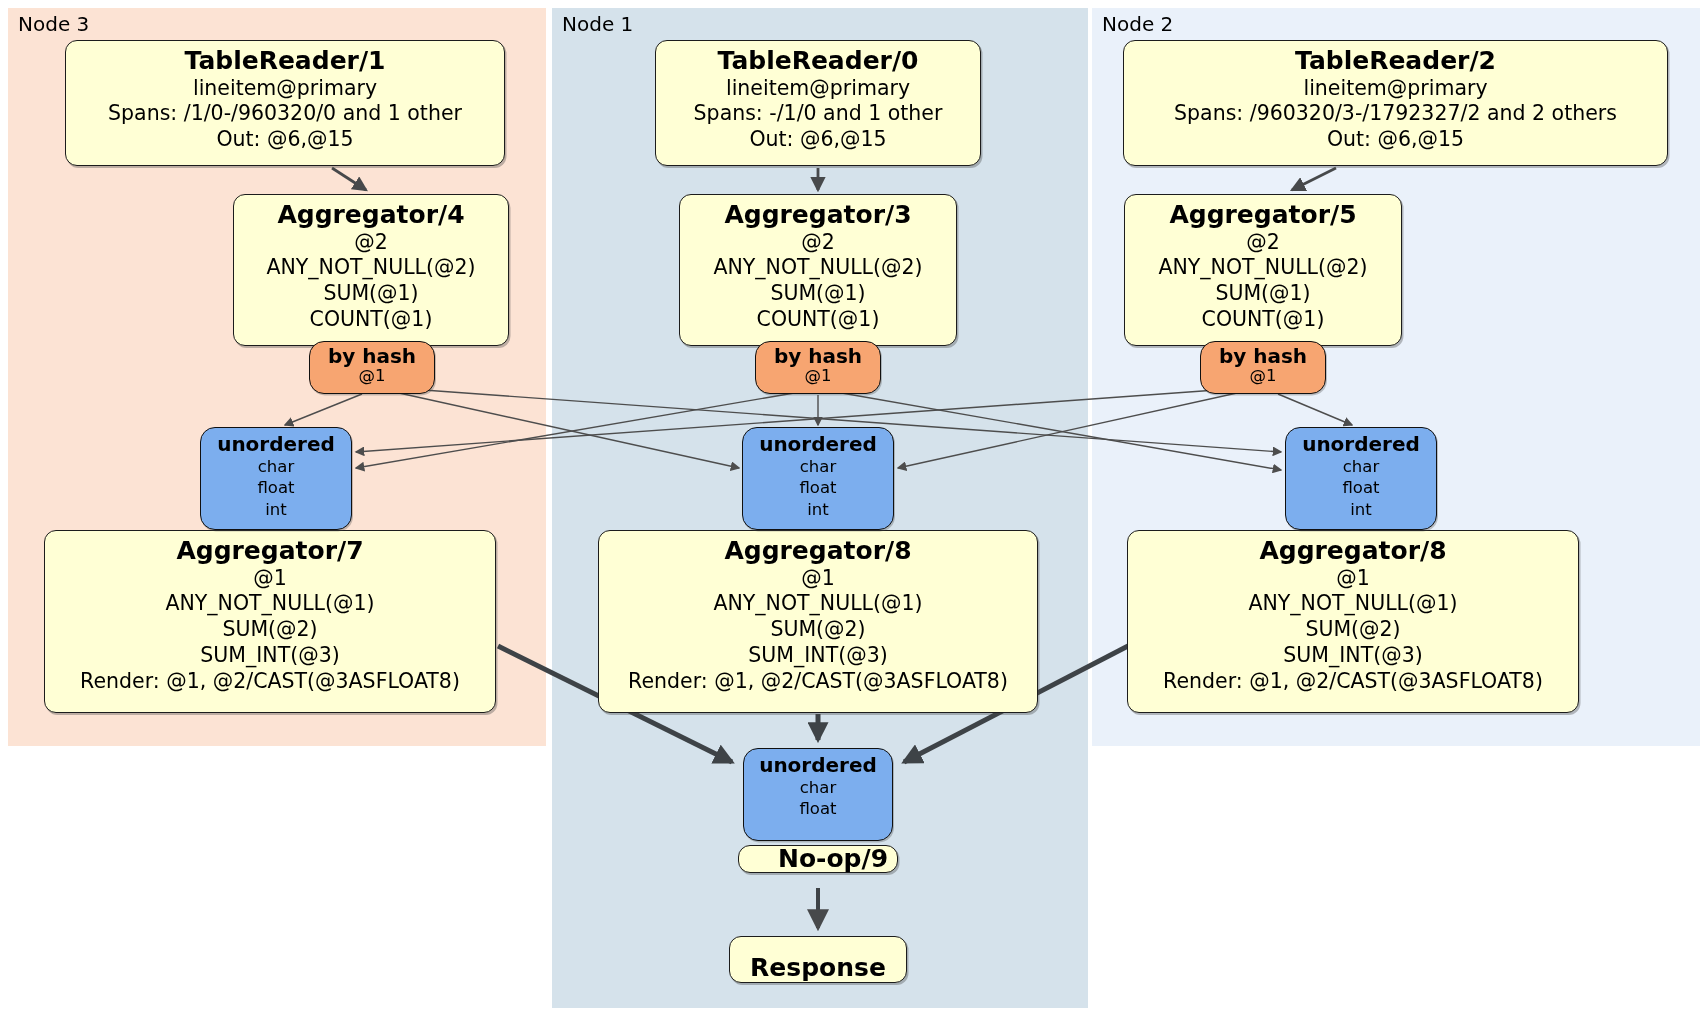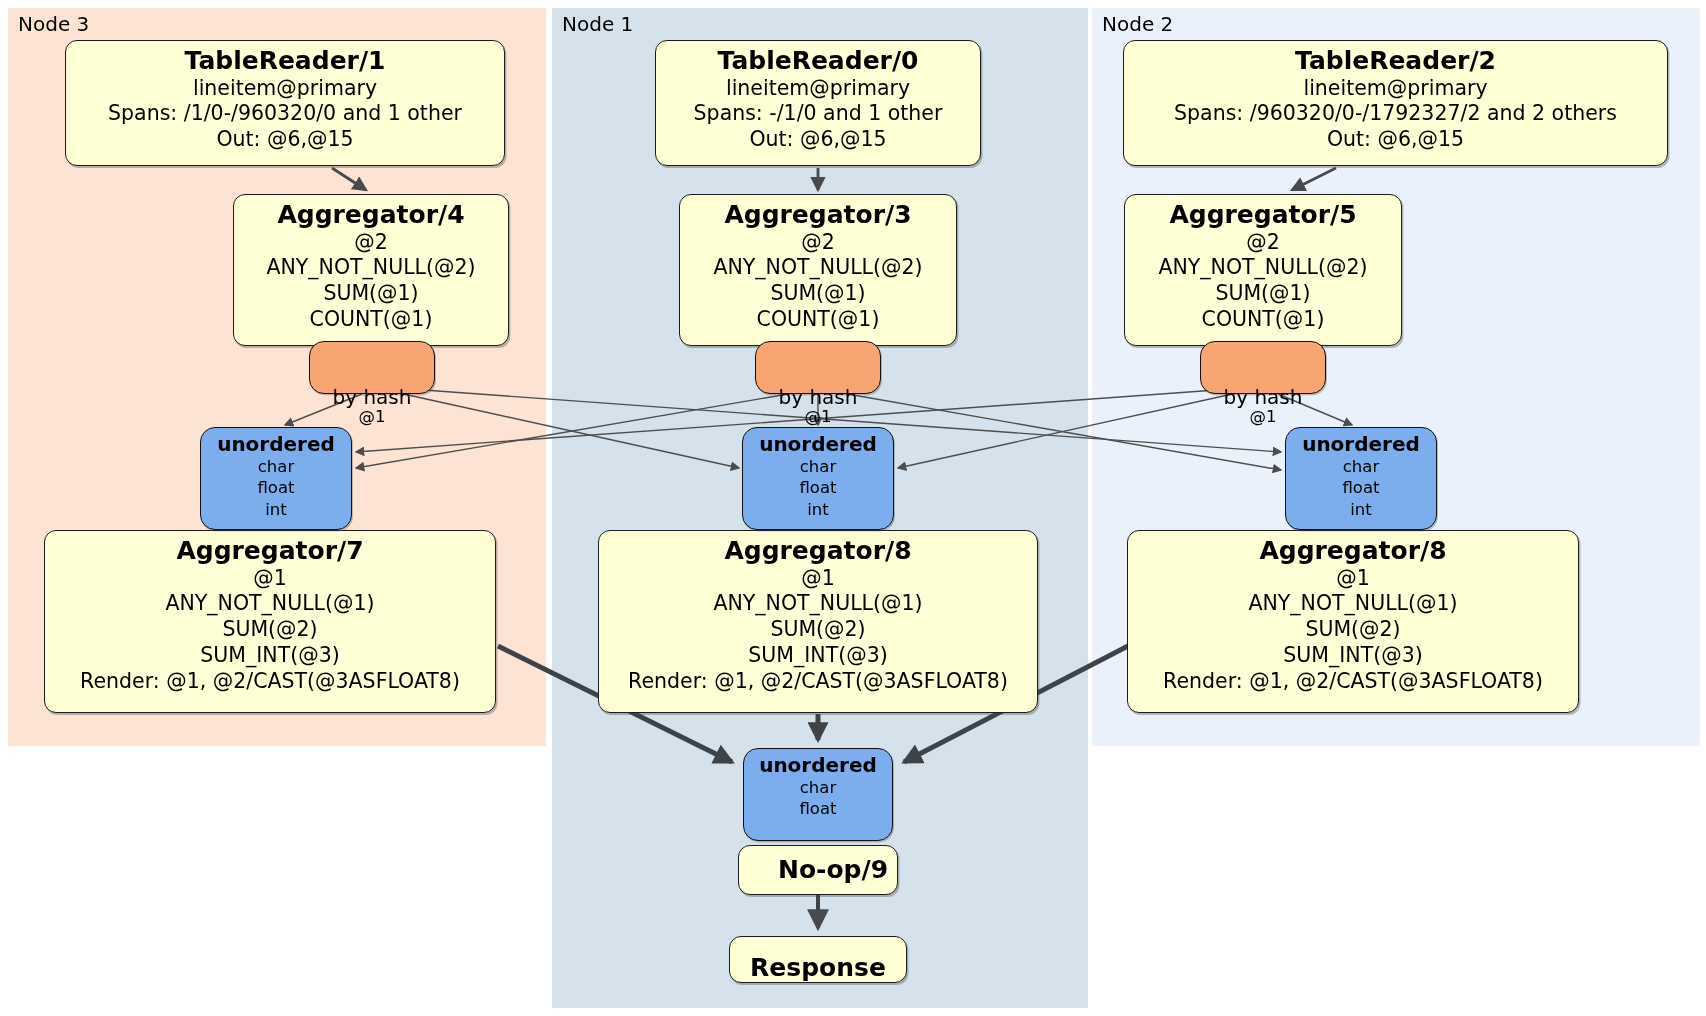--- a/index.html
+++ b/index.html
@@ -15,21 +15,21 @@
     box-shadow:1.5px 2px 0 rgba(70,70,70,0.35);
     text-align:center; z-index:3; box-sizing:border-box; padding-top:5px;
   }
   .op-title { font-size:25px; font-weight:bold; line-height:1.18; }
   .op-line  { font-size:20.5px; line-height:1.26; }
   .router {
     position:absolute; background:#f7a571; border:1.6px solid #101010; border-radius:15px;
     text-align:center; z-index:4; box-sizing:border-box; padding-top:3px;
     box-shadow:1px 1.5px 0 rgba(70,70,70,0.3);
   }
-  .router .r-title { font-size:20px; font-weight:normal; line-height:1.12;margin-top:41px; }
+  .router .r-title { font-size:20px; font-weight:bold; line-height:1.12; }
   .router .r-line  { font-size:16.5px; line-height:1.1; }
   .sync {
     position:absolute; background:#7caeee; border:1.6px solid #101010; border-radius:15px;
     text-align:center; z-index:4; box-sizing:border-box; padding-top:4px;
     box-shadow:1px 1.5px 0 rgba(70,70,70,0.3);
   }
   .sync .r-title { font-size:20px; font-weight:bold; line-height:1.2; }
   .sync .r-line  { font-size:16.5px; line-height:1.3; }
   .mini { display:flex; align-items:center; justify-content:center; padding-top:0; }
   .mini .op-title { font-size:25px; }
@@ -143,31 +143,31 @@
     <div class="op-line">ANY_NOT_NULL(@1)</div>
     <div class="op-line">SUM(@2)</div>
     <div class="op-line">SUM_INT(@3)</div>
     <div class="op-line">Render: @1, @2/CAST(@3ASFLOAT8)</div>
   </div>
   <div class="sync" style="left:743px; top:748px; width:150px; height:93px;">
     <div class="r-title">unordered</div>
     <div class="r-line">char</div>
     <div class="r-line">float</div>
   </div>
-  <div class="op mini" style="left:738px; top:845px; width:160px; height:50px;padding-left:30px;">
+  <div class="op mini" style="left:738px; top:845px; width:160px; height:28px;padding-left:30px;">
     <div class="op-title">No-op/9</div>
   </div>
   <div class="op mini" style="left:729px; top:936px; width:178px; height:47px;align-items:flex-end;">
     <div class="op-title">Response</div>
   </div>
 
   <div class="op" style="left:1123px; top:40px; width:545px; height:126px;">
     <div class="op-title">TableReader/2</div>
     <div class="op-line">lineitem@primary</div>
-    <div class="op-line">Spans: /960320/0-/1792327/2 and 2 others</div>
+    <div class="op-line">Spans: /960320/3-/1792327/2 and 2 others</div>
     <div class="op-line">Out: @6,@15</div>
   </div>
   <div class="op" style="left:1124px; top:194px; width:278px; height:152px;">
     <div class="op-title">Aggregator/5</div>
     <div class="op-line">@2</div>
     <div class="op-line">ANY_NOT_NULL(@2)</div>
     <div class="op-line">SUM(@1)</div>
     <div class="op-line">COUNT(@1)</div>
   </div>
   <div class="router" style="left:1200px; top:341px; width:126px; height:53px;">

